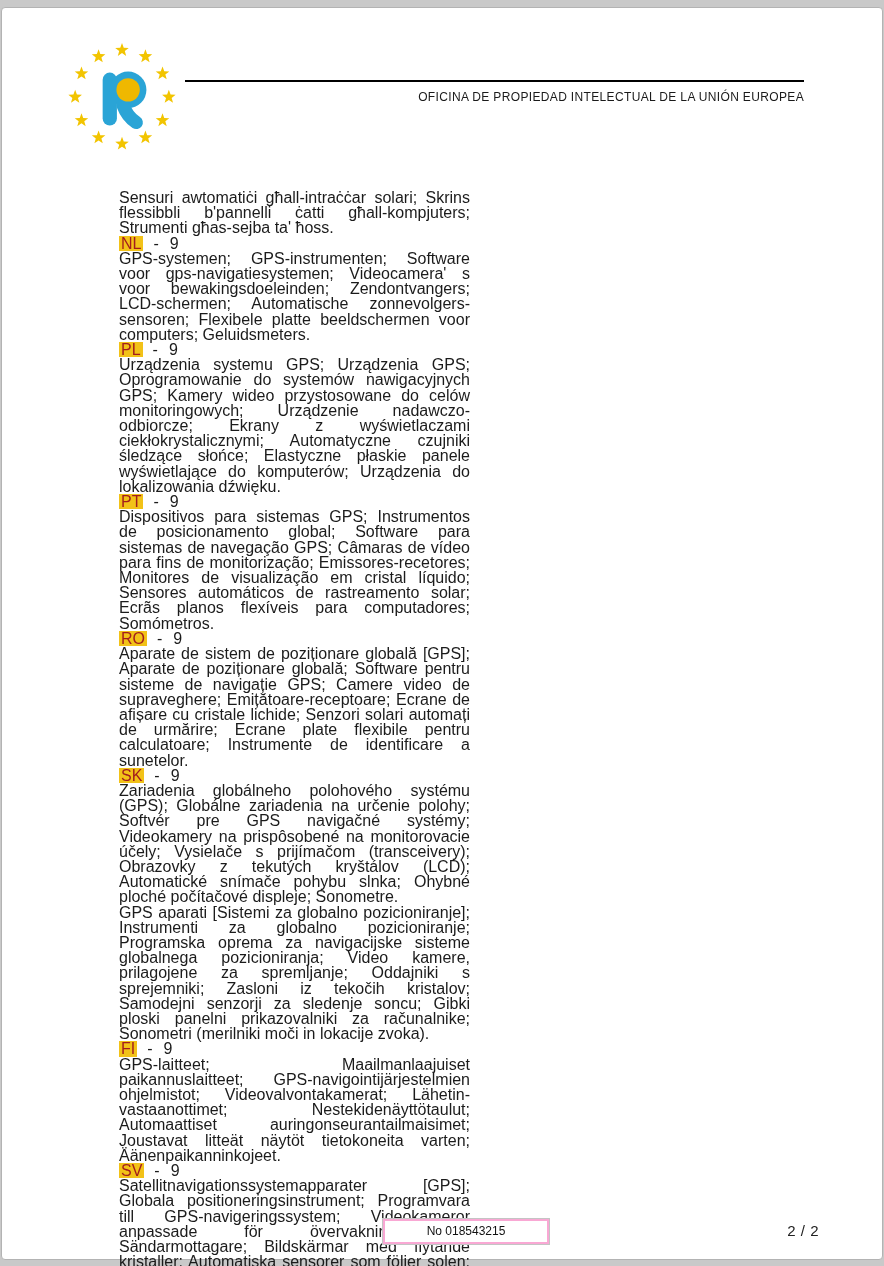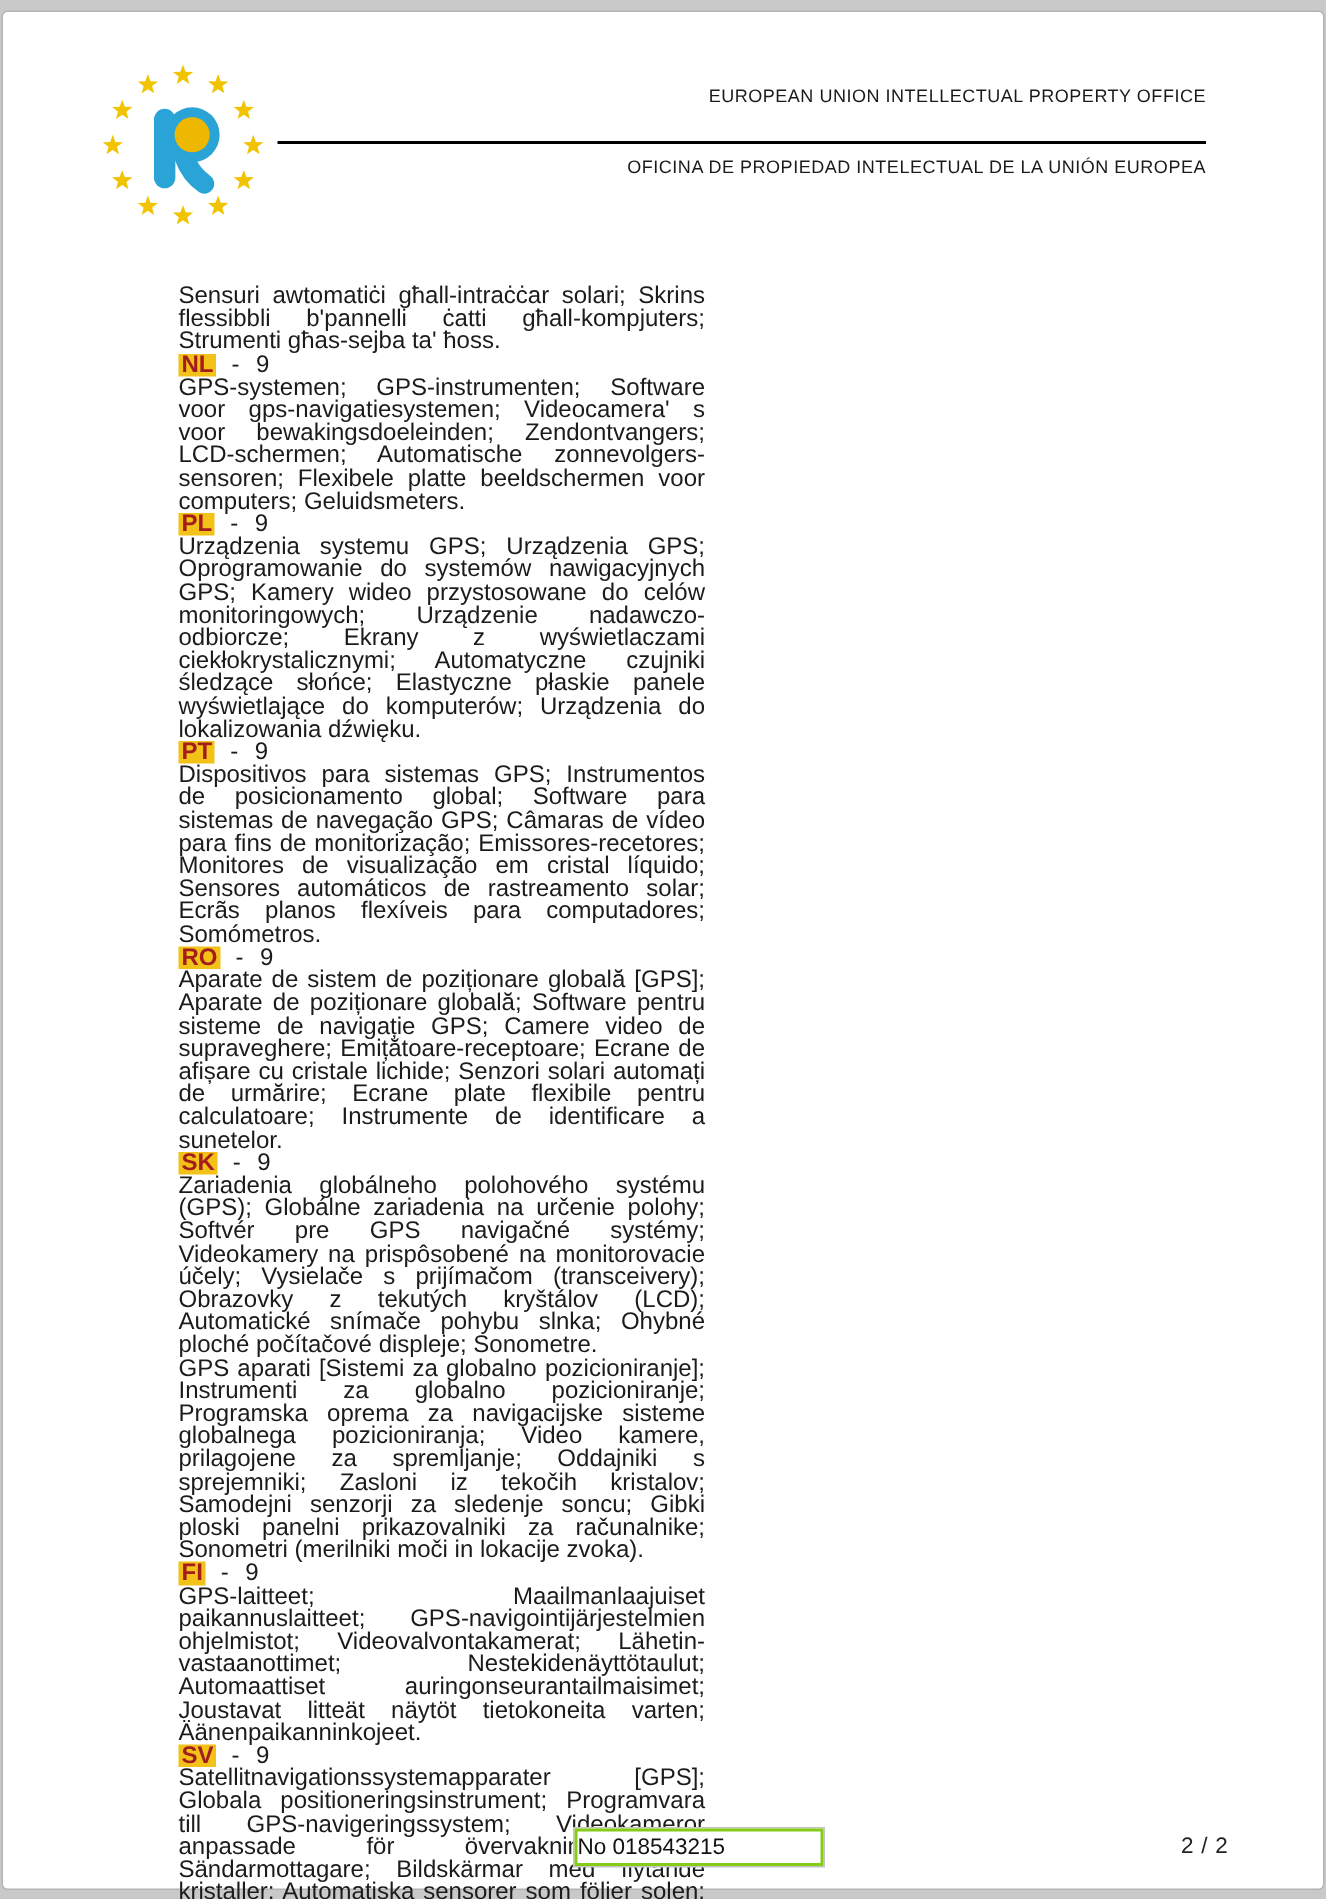--- a/index.html
+++ b/index.html
@@ -52,36 +52,37 @@
   }
   .content p{margin:0;}
   .code-line{
     text-align:left;
     white-space:nowrap;
   }
   .lang-badge{
     display:inline-block;
     background:#f2c218;
     color:#a31d1d;
-    font-weight:bold;
+    font-weight:normal;
     padding:0 2px;
   }
   .class-sep{
     display:inline-block;
     margin:0 11px 0 10px;
   }
   
   .reg-box{
     position:absolute;
     left:381px;top:1211px;
     width:162px;height:21px;
-    border:2px solid #84cc16;
+    border:2px solid #f9a8d4;
     box-shadow:0 0 0 1px #c4c4c4;
     background:#fff;
-    font-size:15px;
+    text-align:center;
+    font-size:12px;
     line-height:21px;
     color:#111;
   }
   .page-indicator{
     position:absolute;
     right:63px;top:1214px;
     font-size:15px;
     color:#222;
     letter-spacing:0.5px;
   }
@@ -109,21 +110,20 @@
       <use href="#star" x="15.2" y="32"></use>
       <use href="#star" x="32" y="15.2"></use>
       <rect x="36" y="31" width="14" height="52" rx="7" fill="#2AA4D6"></rect>
       <circle cx="61" cy="48" r="18" fill="#2AA4D6"></circle>
       <path d="M56,63 Q60,74 69,80" stroke="#2AA4D6" stroke-width="13" fill="none" stroke-linecap="round"></path>
       <circle cx="61" cy="48" r="11.5" fill="#EFB800"></circle>
     </svg>
   </div>
 
   <div class="header-right">
-    <div class="office-title en">EUROPEAN UNION INTELLECTUAL PROPERTY OFFICE</div>
     <hr class="header-divider">
     <div class="office-title es">OFICINA DE PROPIEDAD INTELECTUAL DE LA UNIÓN EUROPEA</div>
   </div>
 
   <div class="content">
 
     <p>Sensuri awtomatiċi għall-intraċċar solari; Skrins flessibbli b'pannelli ċatti għall-kompjuters; Strumenti għas-sejba ta' ħoss.</p>
 
     <div class="section">
       <div class="code-line">

